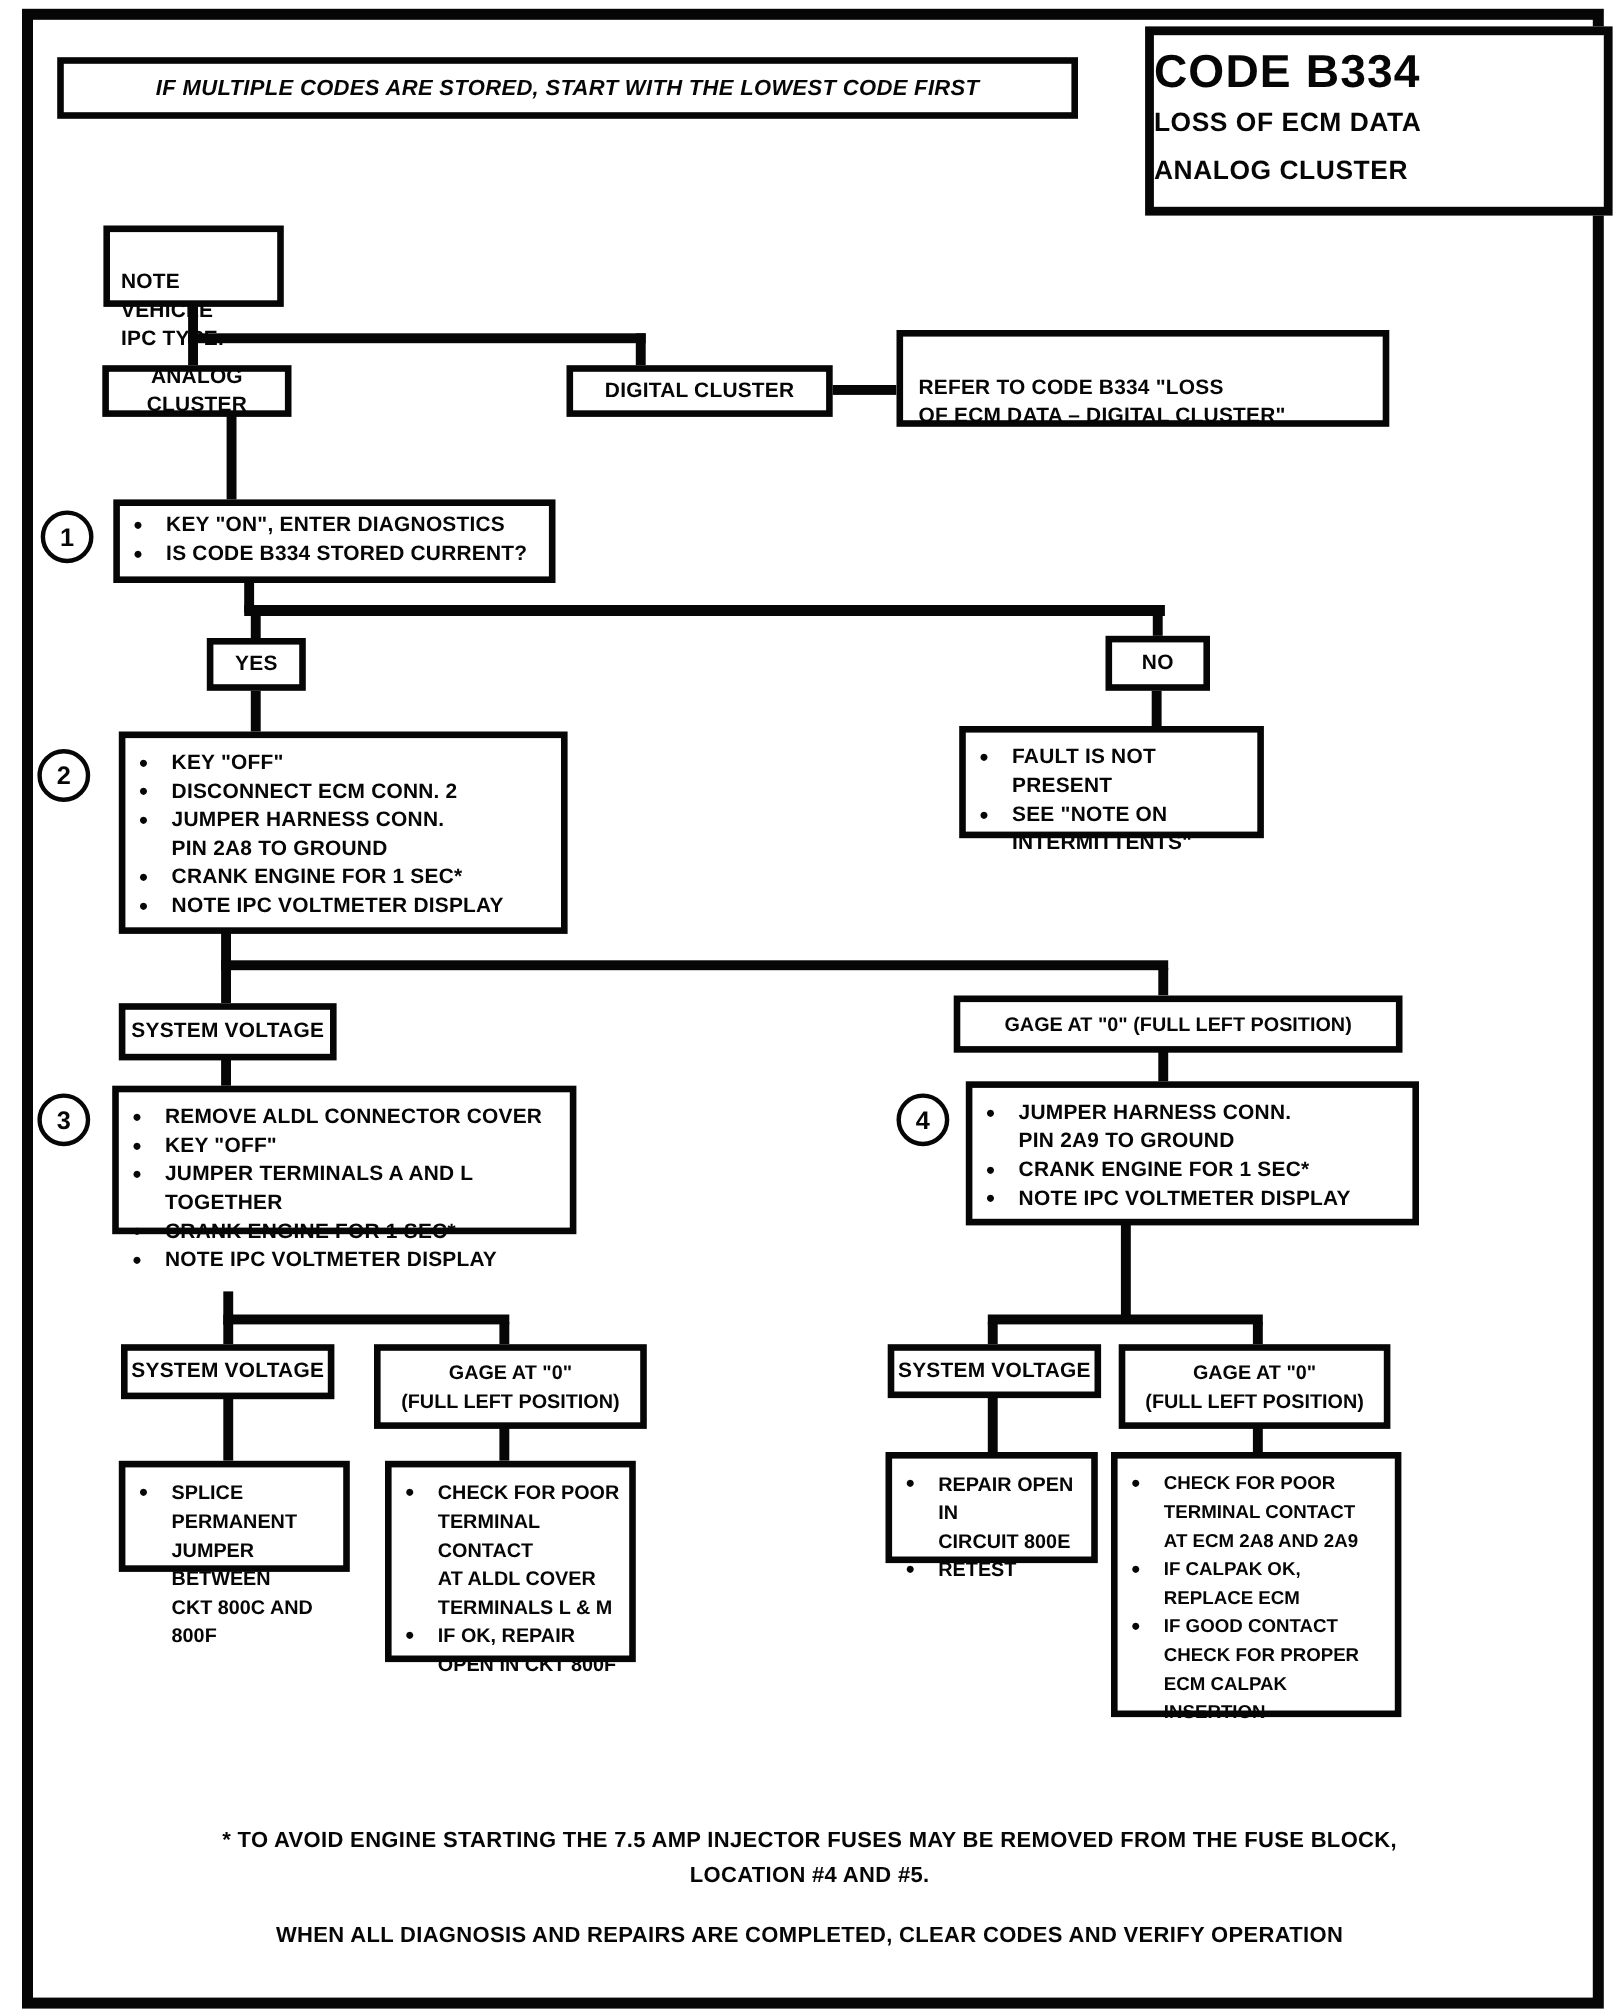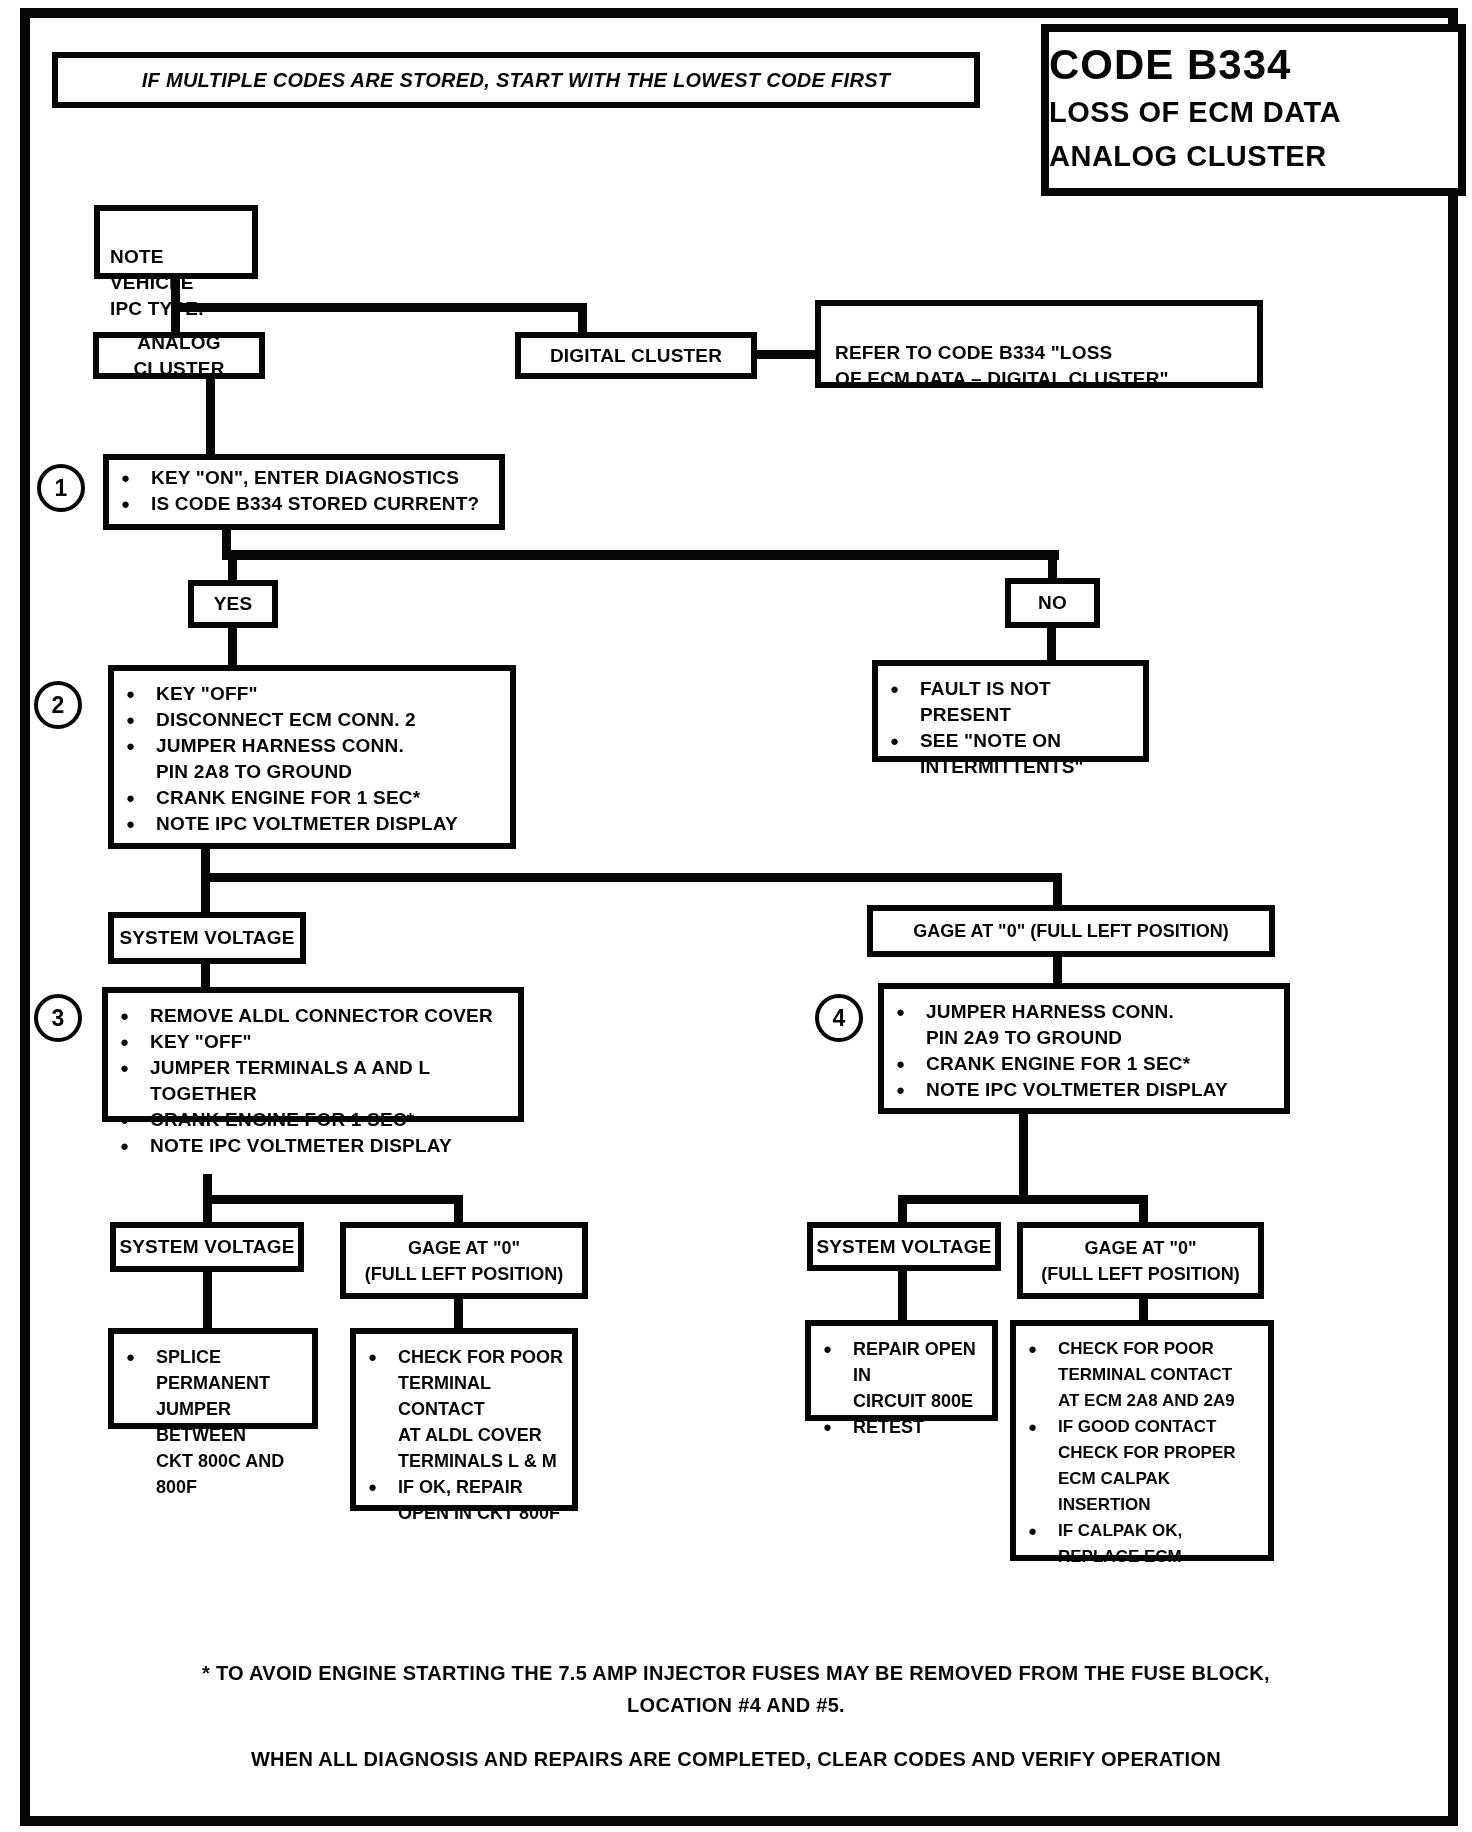--- a/index.html
+++ b/index.html
@@ -20,21 +20,21 @@
   .bullets{list-style:none;margin:0;padding:10px 8px 8px 10px;}
   .bullets li{position:relative;padding-left:32px;white-space:pre-line;font-size:inherit;line-height:26px;}
   .bullets li::before{content:"●";position:absolute;left:2px;top:0;font-size:15px;line-height:26px;}
   .conn{background:#060606;}
   .circle{
     border:4px solid #060606;border-radius:50%;background:#fff;
     display:flex;align-items:center;justify-content:center;
     font-size:23px;
   }
   .title-line1{font-size:42px;line-height:50px;letter-spacing:1px;margin-top:8px;}
-  .title-line23{font-size:29px;line-height:44px;letter-spacing:.5px;}
+  .title-line23{font-size:24px;line-height:44px;letter-spacing:.5px;}
   .fn{font-size:20px;letter-spacing:.3px;text-align:center;width:100%;}
 </style>
 </head>
 <body>
 
 <div class="abs frame" style="left:20px;top:8px;width:1438px;height:1818px;"></div>
 
 <div class="abs box center" style="left:52px;top:52px;width:928px;height:56px;font-size:20px;letter-spacing:.3px;font-style:italic;">
   <span>IF MULTIPLE CODES ARE STORED, START WITH THE LOWEST CODE FIRST</span>
 </div>
@@ -212,25 +212,25 @@
       <li>REPAIR OPEN IN
 CIRCUIT 800E</li>
       <li>RETEST</li>
     </ul>
 </div>
 <div class="abs box xs" style="left:1010px;top:1320px;width:264px;height:241px;">
   <ul class="bullets">
       <li>CHECK FOR POOR
 TERMINAL CONTACT
 AT ECM 2A8 AND 2A9</li>
+      <li>IF CALPAK OK,
+REPLACE ECM</li>
       <li>IF GOOD CONTACT
 CHECK FOR PROPER
 ECM CALPAK INSERTION</li>
-      <li>IF CALPAK OK,
-REPLACE ECM</li>
     </ul>
 </div>
 
 <div class="abs fn" style="left:0;top:1662px;">
   <span>* TO AVOID ENGINE STARTING THE 7.5 AMP INJECTOR FUSES MAY BE REMOVED FROM THE FUSE BLOCK,</span>
 </div>
 <div class="abs fn" style="left:0;top:1694px;">
   <span>LOCATION #4 AND #5.</span>
 </div>
 <div class="abs fn" style="left:0;top:1748px;">

